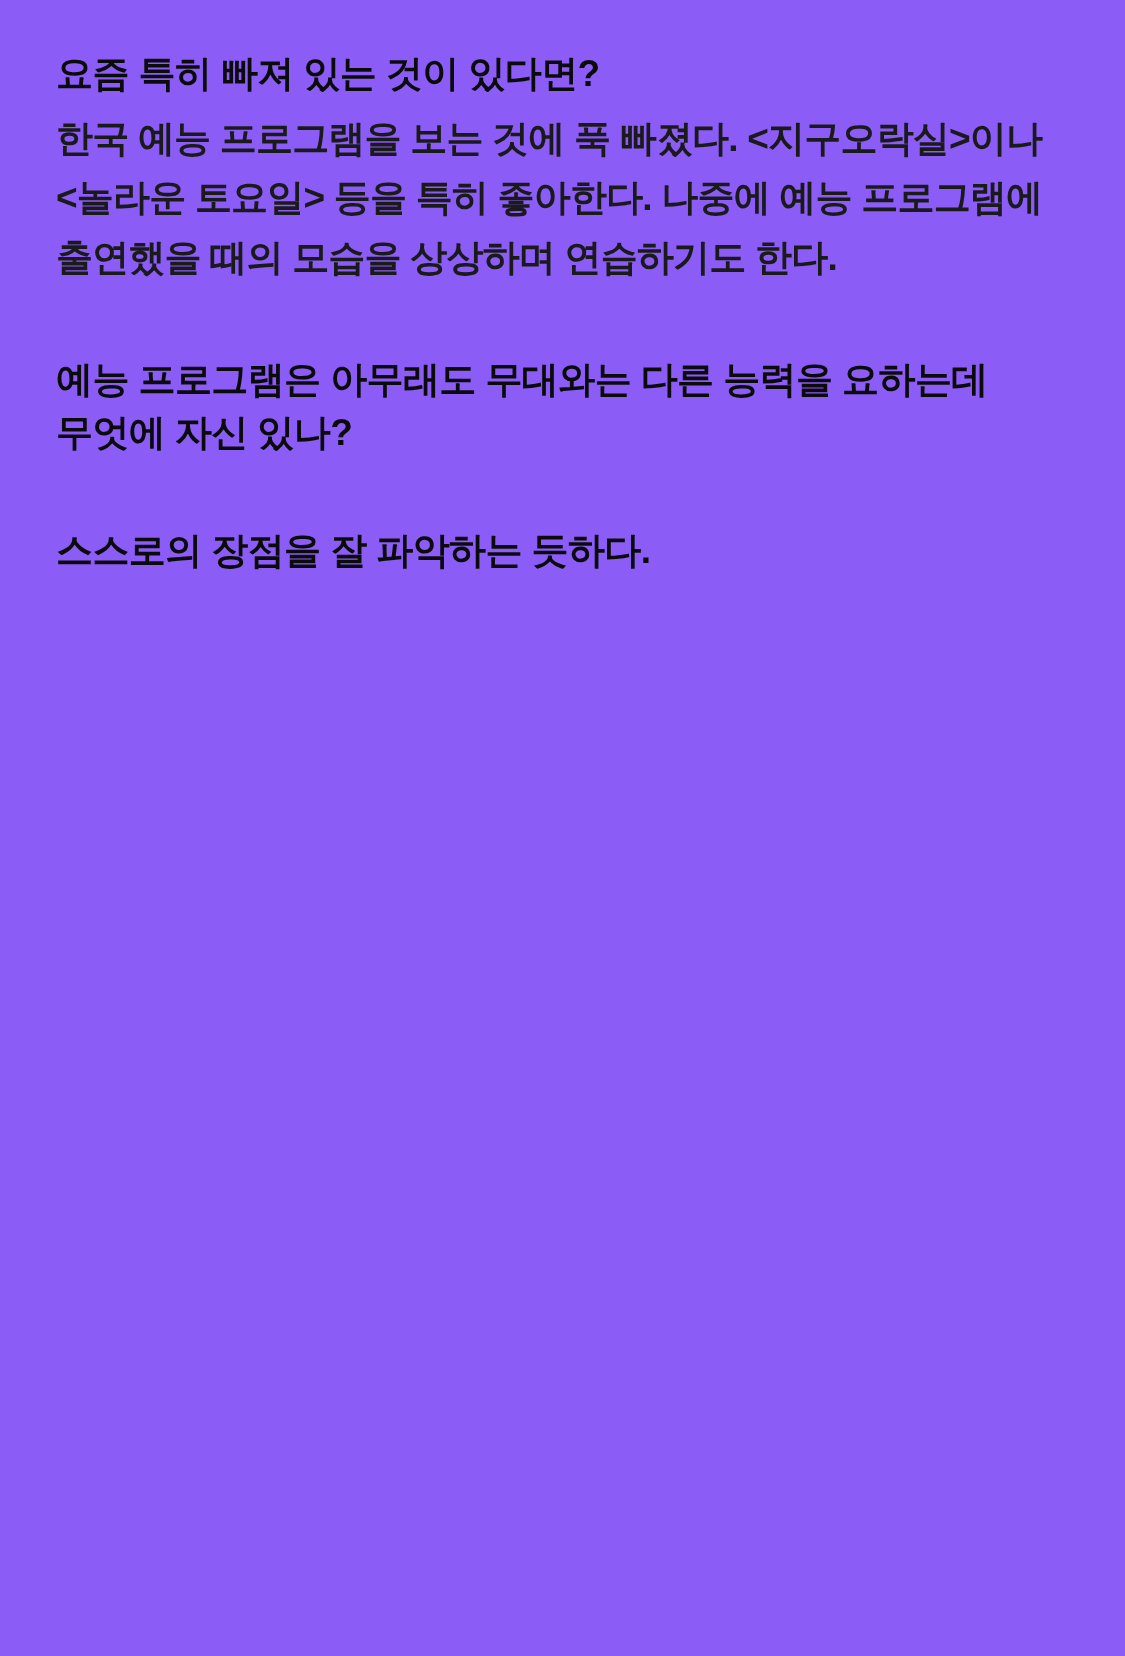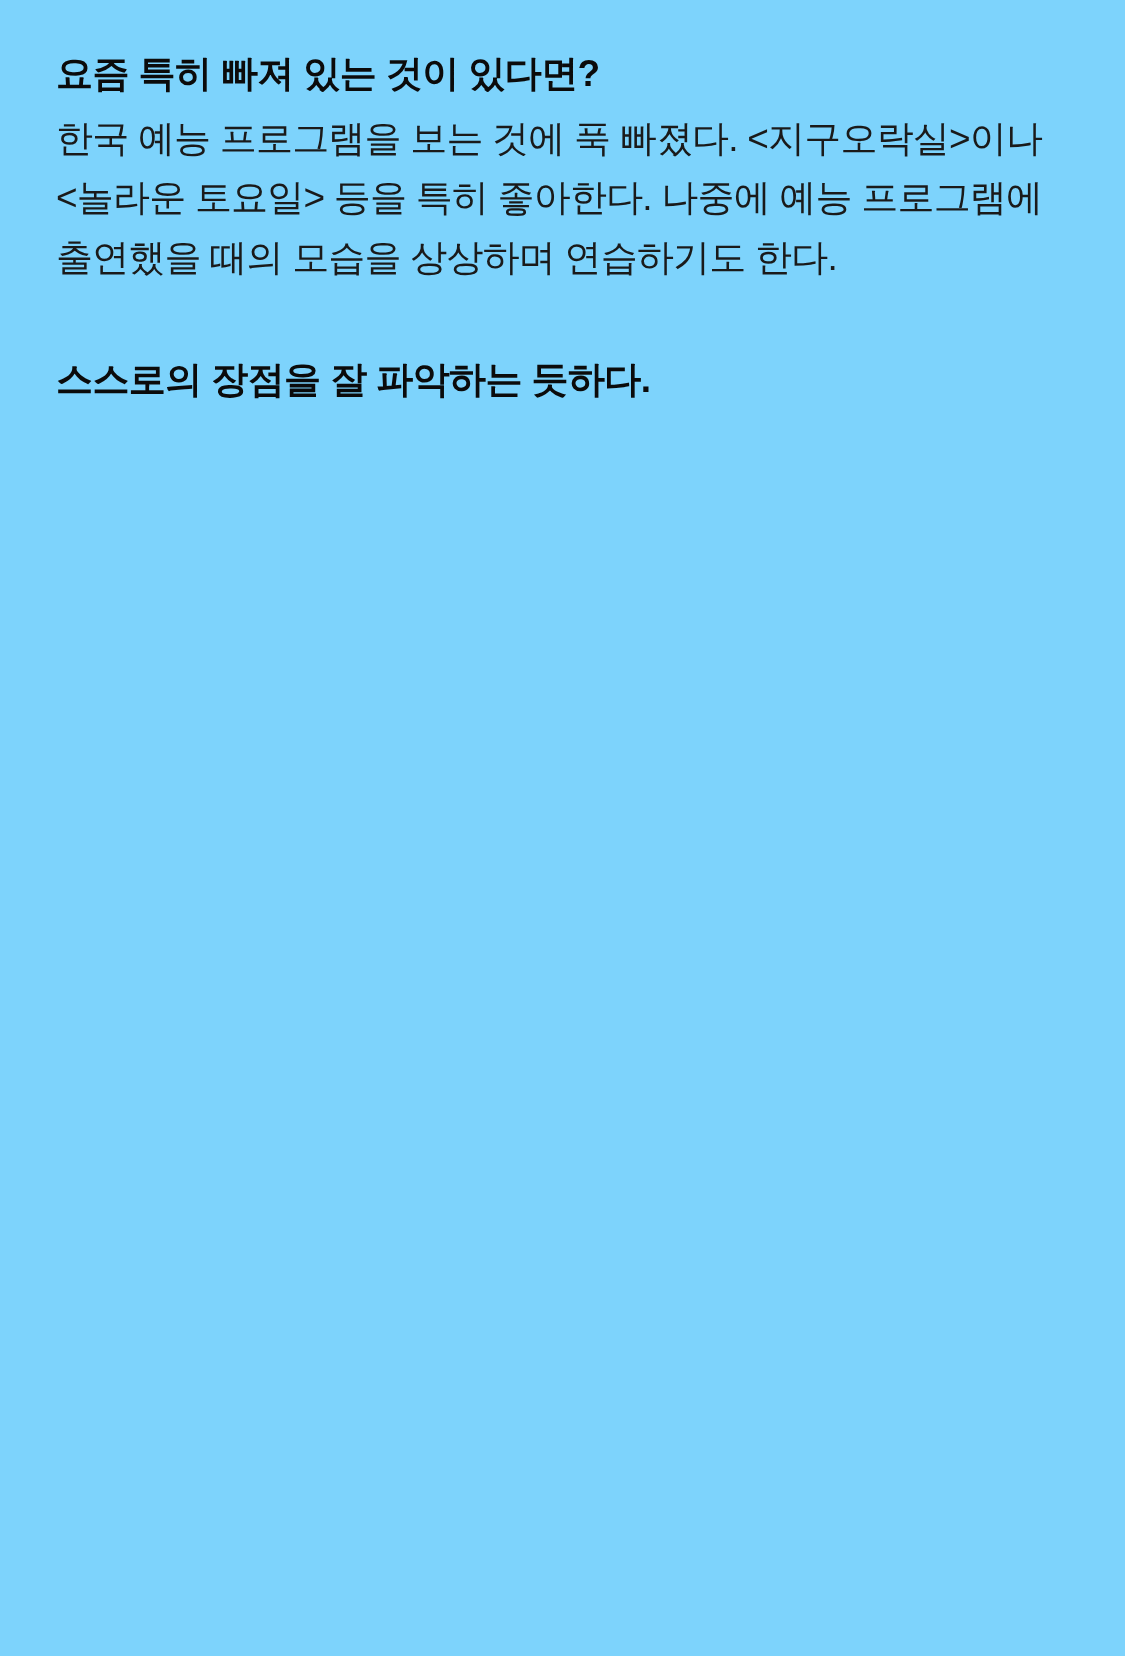--- a/index.html
+++ b/index.html
@@ -12,58 +12,59 @@
     min-height: 1656px;
     font-family: "Liberation Sans", "DejaVu Sans", sans-serif;
     color: #111111;
     -webkit-font-smoothing: antialiased;
   }
   .page {
     width: 1125px;
     min-height: 1656px;
     box-sizing: border-box;
     padding: 48px 56px 40px 56px;
-    background: #7dd3fc;
+    background: #8b5cf6;
   }
   .qa-block {
     margin: 0 0 66px 0;
   }
   .qa-block:last-child {
     margin-bottom: 0;
     margin-top: 28px;
   }
   .q {
     font-size: 37px;
     line-height: 1.42;
     font-weight: 700;
     letter-spacing: -0.6px;
     color: #0b0b0b;
     margin: 0 0 8px 0;
     word-break: keep-all;
   }
   .a {
     font-size: 37px;
     line-height: 1.62;
-    font-weight: 400;
+    font-weight: 700;
     letter-spacing: -0.8px;
     color: #1a1a1a;
     margin: 0;
     word-break: break-all;
   }
 </style>
 </head>
 <body>
 
 <div class="page">
 
   <section class="qa-block">
     <h2 class="q">요즘 특히 빠져 있는 것이 있다면?</h2>
     <p class="a">한국 예능 프로그램을 보는 것에 푹 빠졌다. &lt;지구오락실&gt;이나 &lt;놀라운 토요일&gt; 등을 특히 좋아한다. 나중에 예능 프로그램에 출연했을 때의 모습을 상상하며 연습하기도 한다.</p>
   </section>
 
   <section class="qa-block">
+    <h2 class="q">예능 프로그램은 아무래도 무대와는 다른 능력을 요하는데 무엇에 자신 있나?</h2>
   </section>
 
   <section class="qa-block">
     <h2 class="q">스스로의 장점을 잘 파악하는 듯하다.</h2>
   </section>
 
 </div>
 
 </body></html>

